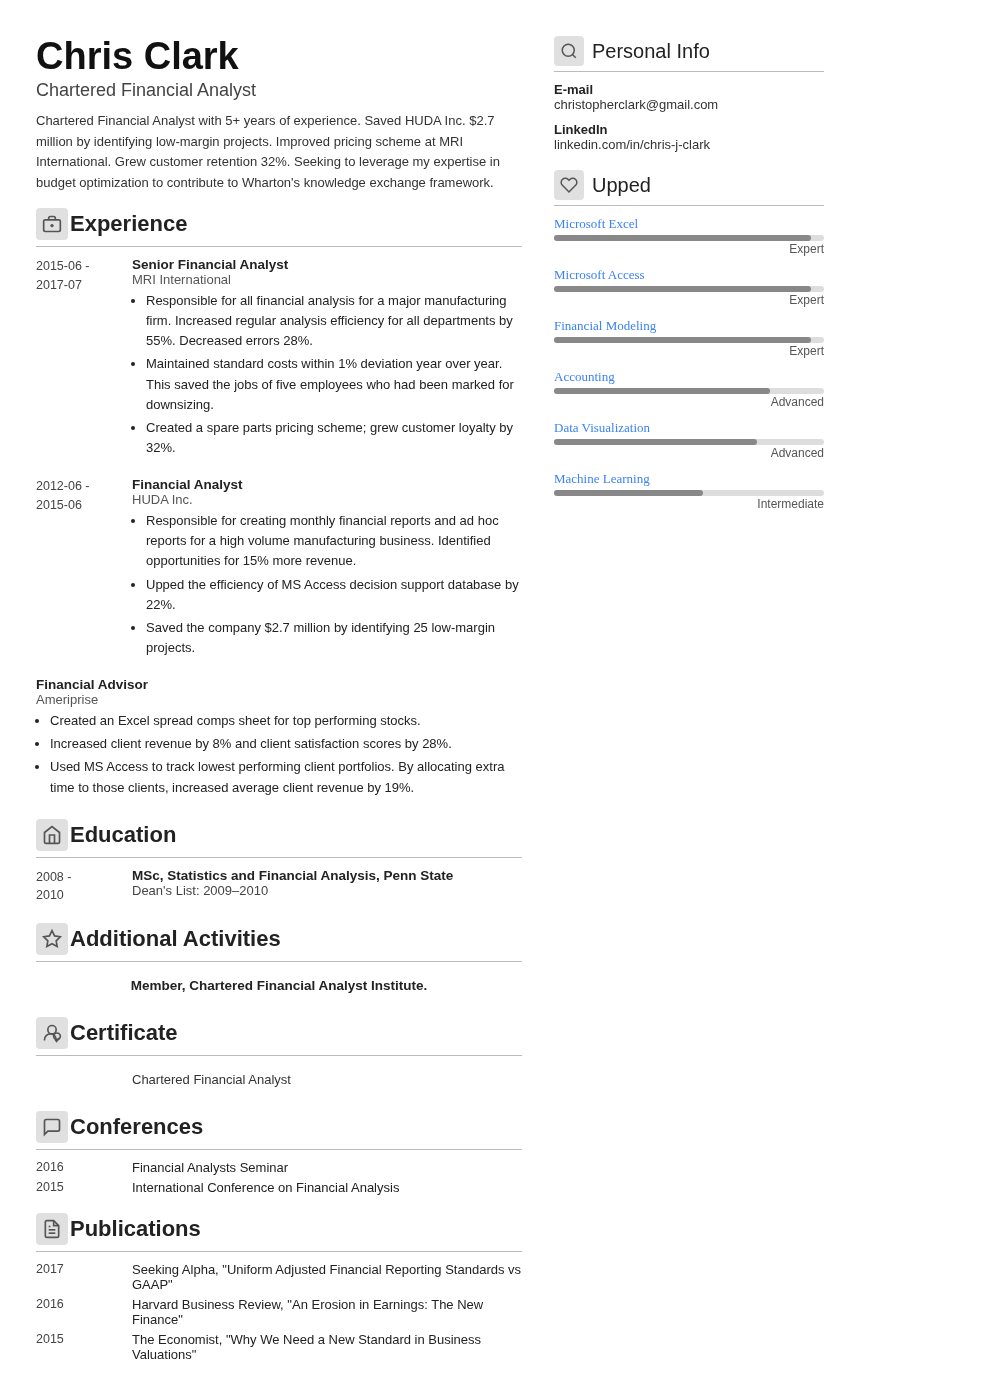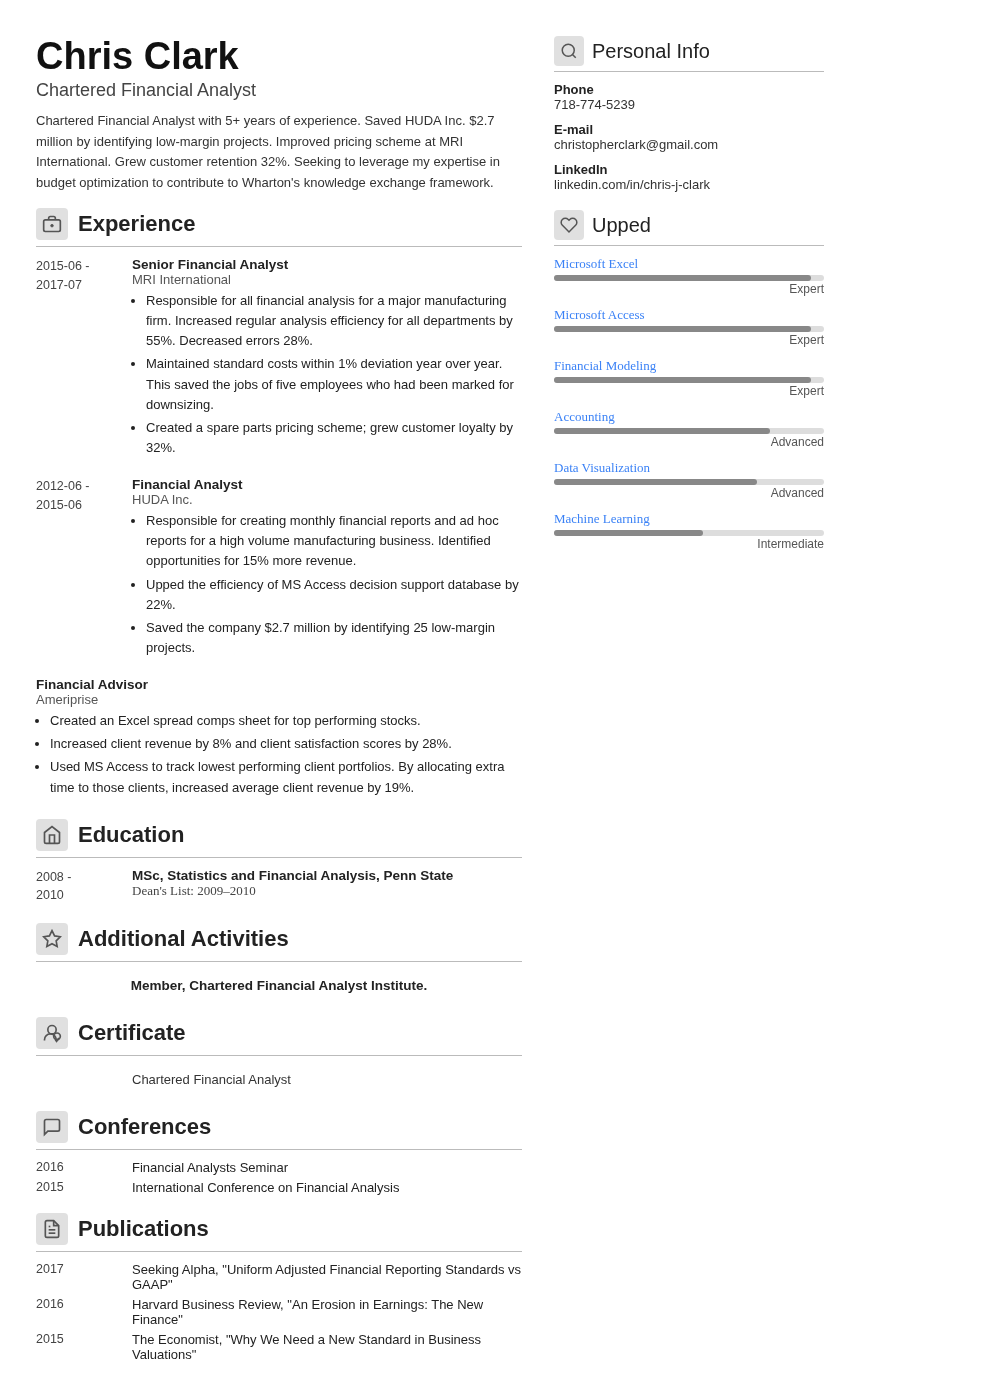--- a/index.html
+++ b/index.html
@@ -31,21 +31,21 @@
     .header { margin-bottom: 14px; }
     .header h1 { font-size: 38px; font-weight: 900; color: #111; line-height: 1.1; }
     .header h2 { font-size: 18px; font-weight: 400; color: #444; margin-top: 2px; margin-bottom: 10px; }
     .header p { font-size: 13px; color: #333; line-height: 1.6; }
 
     
     .section { margin-bottom: 18px; }
     .section-header {
       display: flex;
       align-items: center;
-      gap: 10px;
+      gap: 2px;
       border-bottom: 1px solid #bbb;
       padding-bottom: 6px;
       margin-bottom: 10px;
     }
     .section-header h3 { font-size: 22px; font-weight: 700; color: #222; }
     .section-icon {
       width: 32px; height: 32px;
       background: #e0e0e0;
       border-radius: 4px;
       display: flex; align-items: center; justify-content: center;
@@ -60,21 +60,21 @@
     .exp-title { font-weight: 700; font-size: 13.5px; }
     .exp-company { color: #555; margin-bottom: 4px; font-size: 13px; }
     .exp-bullets { padding-left: 14px; }
     .exp-bullets li { margin-bottom: 3px; line-height: 1.55; font-size: 13px; }
 
     
     .edu-row { display: flex; gap: 16px; margin-bottom: 10px; }
     .edu-dates { width: 80px; flex-shrink: 0; font-size: 12.5px; color: #444; line-height: 1.5; }
     .edu-content { flex: 1; }
     .edu-degree { font-weight: 700; font-size: 13.5px; }
-    .edu-note { font-size: 13px; color: #444; font-family: Liberation Serif, serif; }
+    .edu-note { font-size: 13px; color: #444; }
 
     
     .activity-row { text-align: center; padding: 6px 0; font-weight: 700; font-size: 13.5px; }
 
     
     .cert-text { padding: 6px 0 6px 96px; font-size: 13px; color: #333; }
 
     
     .conf-row { display: flex; gap: 16px; margin-bottom: 5px; }
     .conf-year { width: 80px; flex-shrink: 0; font-size: 12.5px; color: #444; }
@@ -302,24 +302,20 @@
       <div class="right-section-header">
         <div class="right-icon">
           <svg width="18" height="18" viewBox="0 0 24 24" fill="none" stroke="#555" stroke-width="2">
             <circle cx="11" cy="11" r="8"></circle>
               <line x1="21" y1="21" x2="16.65" y2="16.65"></line>
           </svg>
         </div>
         <h3>Personal Info</h3>
       </div>
       <div class="info-item">
-        <div class="info-label">Phone</div>
-        <div class="info-value">718-774-5239</div>
-      </div>
-      <div class="info-item">
         <div class="info-label">E-mail</div>
         <div class="info-value">christopherclark@gmail.com</div>
       </div>
       <div class="info-item">
         <div class="info-label">LinkedIn</div>
         <div class="info-value">linkedin.com/in/chris-j-clark</div>
       </div>
     </div>
 
     <div class="right-section">

